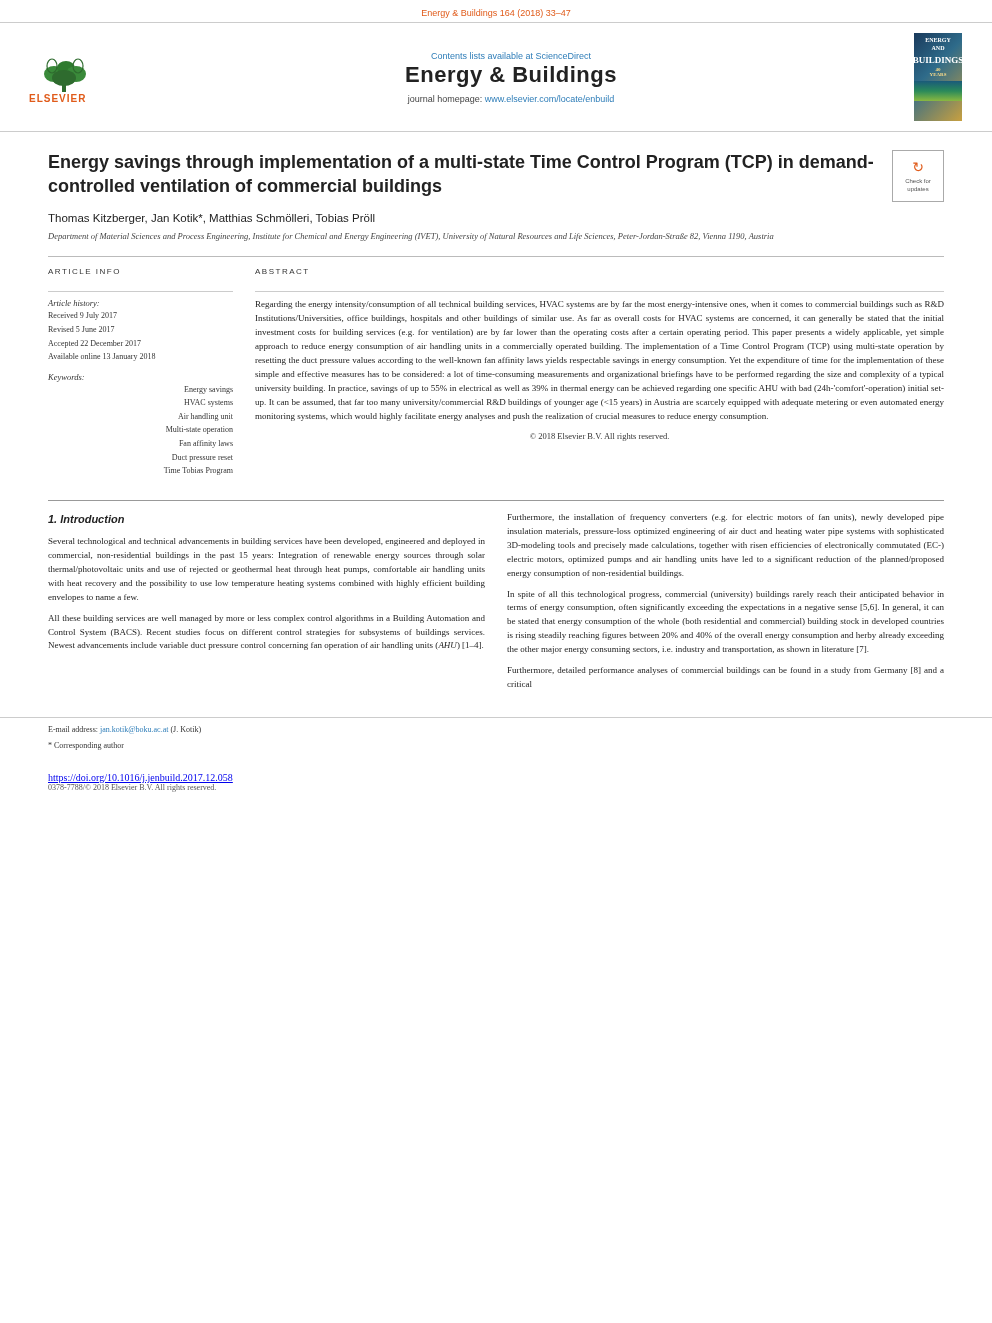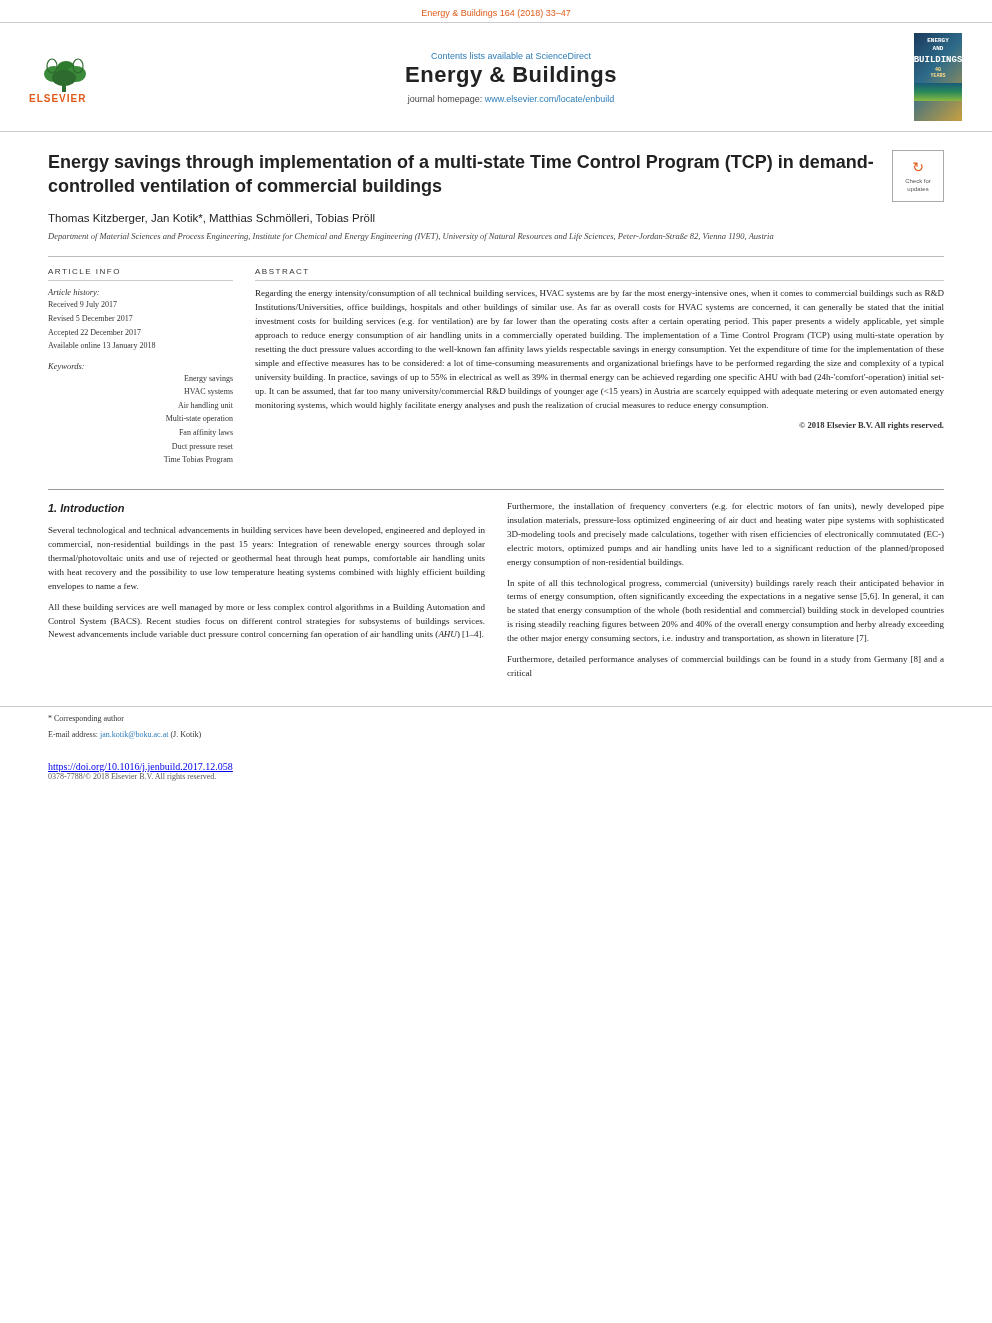--- a/index.html
+++ b/index.html
@@ -82,21 +82,21 @@
       width: 48px;
       height: 88px;
       background: linear-gradient(135deg, #1a3a5c 0%, #2e6b8a 40%, #c8a040 100%);
       display: flex;
       flex-direction: column;
       align-items: center;
       justify-content: flex-start;
       padding: 4px 3px 20px 3px;
       font-size: 7px;
       color: #fff;
-      font-family: Liberation Mono, monospace;
+      font-family: Liberation Serif, serif;
       font-weight: bold;
       position: relative;
       overflow: hidden;
     }
     .journal-cover-text1 { font-size: 6px; line-height: 1.3; text-align: center; }
     .journal-cover-text2 { font-size: 9px; font-weight: bold; text-align: center; line-height: 1.2; margin-top: 2px; }
 
     
     .article-body {
       padding: 18px 48px 18px 48px;
@@ -173,21 +173,21 @@
 
     
     .section-label {
       font-size: 8px;
       font-family: Arial, sans-serif;
       letter-spacing: 1.5px;
       text-transform: uppercase;
       color: #333;
       margin-bottom: 6px;
       border-bottom: 1px solid #ccc;
-      padding-bottom: 4px;
+      padding-bottom: 15px;
     }
     .info-group { margin-bottom: 8px; }
     .info-group-title {
       font-size: 8.5px;
       font-style: italic;
       color: #333;
       margin-bottom: 1px;
     }
     .info-dates { font-size: 8px; color: #333; line-height: 1.7; }
     .keywords-list { font-size: 8px; color: #333; line-height: 1.7; text-align: right; }
@@ -195,24 +195,23 @@
     
     .abstract-text {
       font-size: 9px;
       line-height: 1.55;
       color: #222;
       text-align: justify;
     }
     .abstract-text p { margin-bottom: 4px; }
     .copyright-line {
       font-size: 8.5px;
-      text-align: right;
+      text-align: center;
       color: #333;
       margin-top: 6px;
-      font-weight: bold;
     }
 
     
     .section-divider {
       border: none;
       border-top: 1.5px solid #999;
       margin: 14px 0 10px 0;
     }
 
     
@@ -333,21 +332,21 @@
 
     <div class="two-col">
 
       <div class="col-left">
         <div class="section-label">ARTICLE INFO</div>
 
         <div class="info-group">
           <div class="info-group-title">Article history:</div>
           <div class="info-dates">
             <div>Received 9 July 2017</div>
-            <div>Revised 5 December 2017</div>
+            <div>Revised 5 June 2017</div>
             <div>Accepted 22 December 2017</div>
             <div>Available online 13 January 2018</div>
           </div>
         </div>
 
         <div class="info-group">
           <div class="info-group-title">Keywords:</div>
           <div class="keywords-list">
             <div>Energy savings</div>
             <div>HVAC systems</div>
@@ -385,26 +384,26 @@
         <p>In spite of all this technological progress, commercial (university) buildings rarely reach their anticipated behavior in terms of energy consumption, often significantly exceeding the expectations in a negative sense [5,6]. In general, it can be stated that energy consumption of the whole (both residential and commercial) building stock in developed countries is rising steadily reaching figures between 20% and 40% of the overall energy consumption and herby already exceeding the other major energy consuming sectors, i.e. industry and transportation, as shown in literature [7].</p>
         <p>Furthermore, detailed performance analyses of commercial buildings can be found in a study from Germany [8] and a critical</p>
       </div>
 
     </div>
 
   </div>
 
   <div class="article-footer">
     <div class="footer-note">
-      <span>* Corresponding author</span>
-    </div>
-    <div class="footer-note">
       <span>E-mail address:</span>
       <a href="#">jan.kotik@boku.ac.at</a>
       <span>(J. Kotik)</span>
     </div>
+    <div class="footer-note">
+      <span>* Corresponding author</span>
+    </div>
     <div style="margin-top:19px;">
       <a href="#" class="footer-doi">https://doi.org/10.1016/j.jenbuild.2017.12.058</a>
     </div>
     <div class="footer-copyright">0378-7788/© 2018 Elsevier B.V. All rights reserved.</div>
   </div>
 
 </div>
 
 </body></html>

